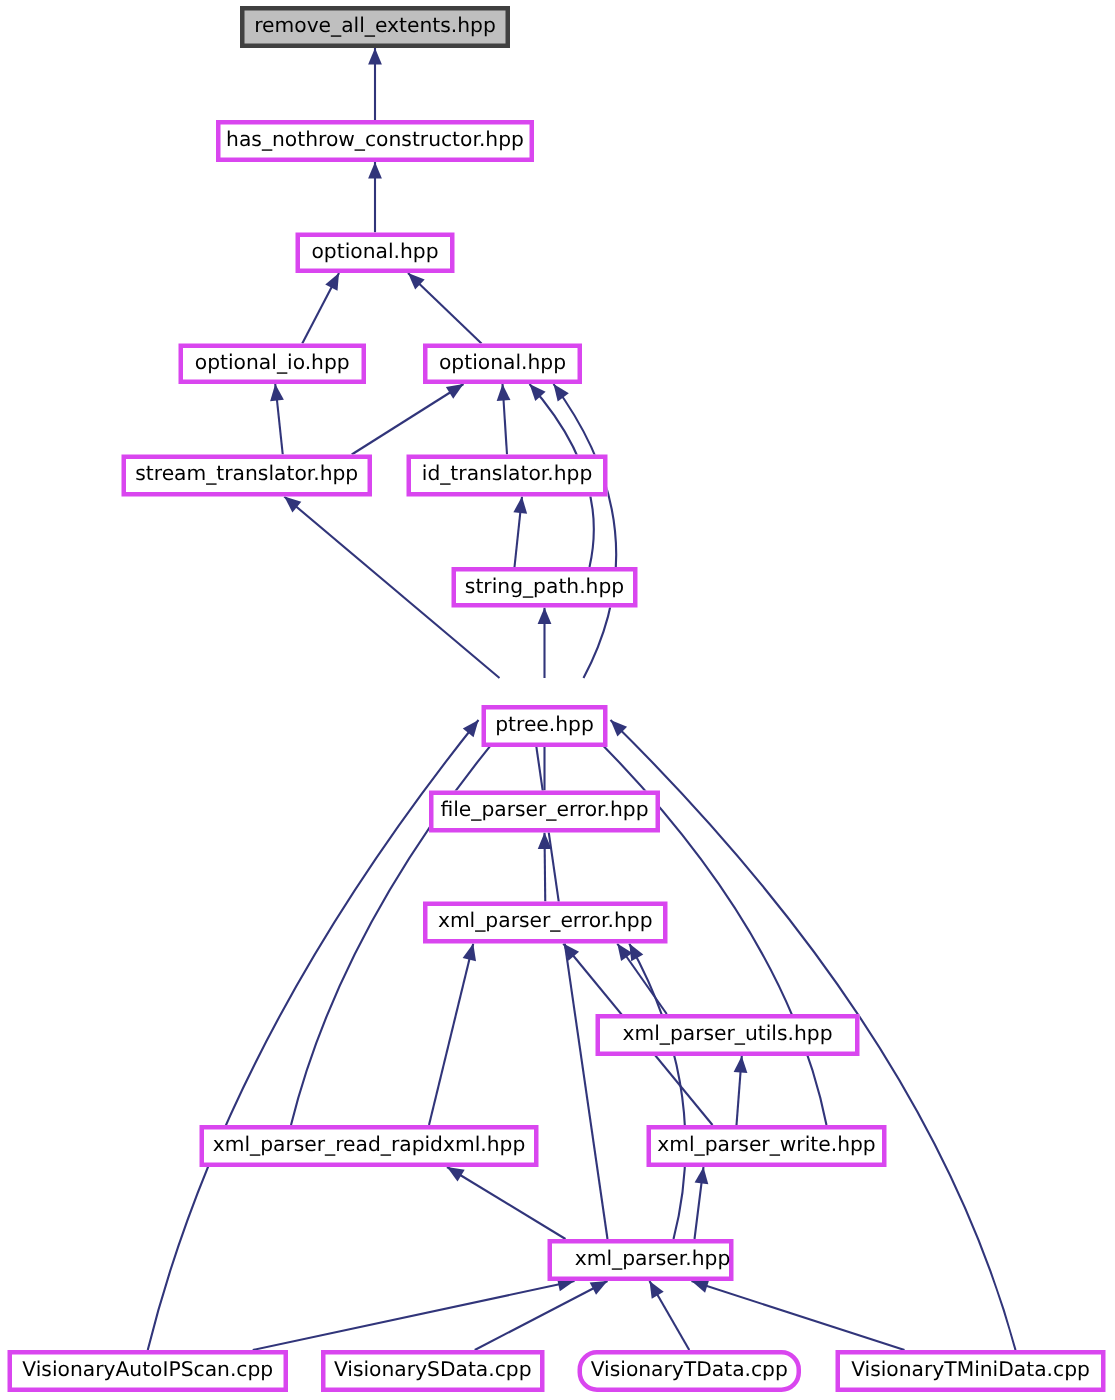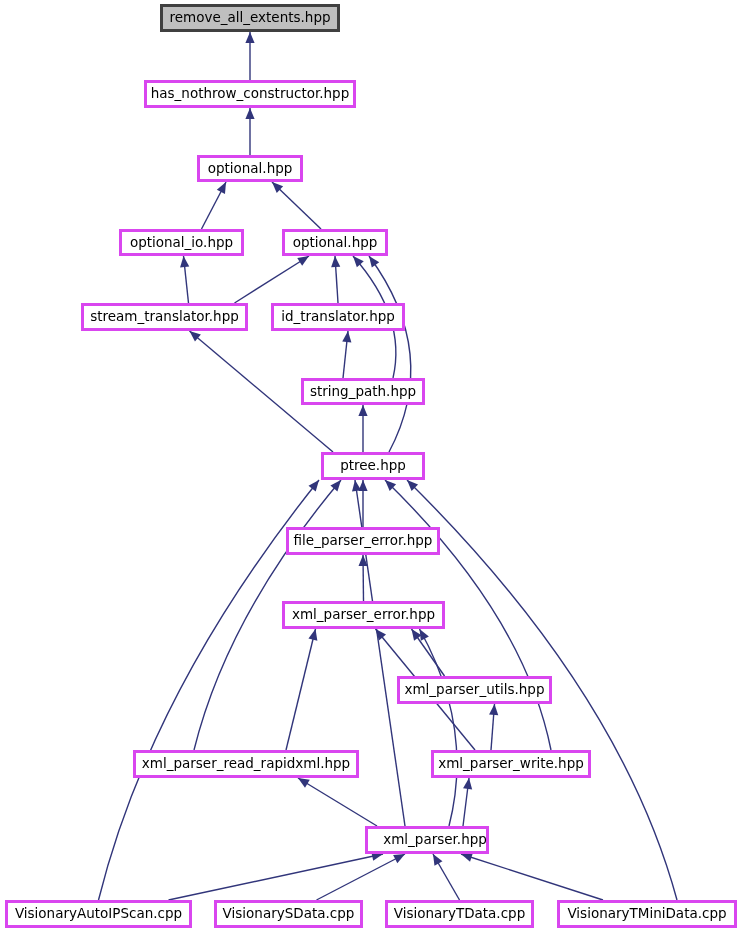--- a/index.html
+++ b/index.html
@@ -130,47 +130,47 @@
       </div>
       <div class="node" style="left: 81px; top: 303px; width: 167px; height: 28px;">
         <span class="node-label">stream_translator.hpp</span>
       </div>
       <div class="node" style="left: 271px; top: 303px; width: 134px; height: 28px;">
         <span class="node-label">id_translator.hpp</span>
       </div>
       <div class="node" style="left: 301px; top: 378px; width: 124px; height: 27px;">
         <span class="node-label">string_path.hpp</span>
       </div>
-      <div class="node" style="left: 321px; top: 452px; width: 104px; height: 28px;">
+      <div class="node" style="left: 321px; top: 470px; width: 84px; height: 28px;">
         <span class="node-label">ptree.hpp</span>
       </div>
       <div class="node" style="left: 286px; top: 527px; width: 154px; height: 28px;">
         <span class="node-label">file_parser_error.hpp</span>
       </div>
       <div class="node" style="left: 282px; top: 601px; width: 163px; height: 28px;">
         <span class="node-label">xml_parser_error.hpp</span>
       </div>
-      <div class="node" style="left: 397px; top: 676px; width: 155px; height: 28px; align-items: center;">
+      <div class="node" style="left: 397px; top: 676px; width: 176px; height: 28px; align-items: center;">
         <span class="node-label">xml_parser_utils.hpp</span>
       </div>
       <div class="node" style="left: 133px; top: 750px; width: 226px; height: 28px;">
         <span class="node-label">xml_parser_read_rapidxml.hpp</span>
       </div>
       <div class="node" style="left: 431px; top: 750px; width: 160px; height: 28px;">
         <span class="node-label">xml_parser_write.hpp</span>
       </div>
       <div class="node" style="left: 365px; top: 826px; width: 124px; height: 28px; padding-left: 16px;">
         <span class="node-label">xml_parser.hpp</span>
       </div>
       <div class="node" style="left: 5px; top: 900px; width: 187px; height: 28px;">
         <span class="node-label">VisionaryAutoIPScan.cpp</span>
       </div>
       <div class="node" style="left: 214px; top: 900px; width: 149px; height: 28px;">
         <span class="node-label">VisionarySData.cpp</span>
       </div>
-      <div class="node" style="left: 385px; top: 900px; width: 149px; height: 28px;">
+      <div class="node" style="left: 385px; top: 900px; width: 149px; height: 28px; border-radius: 13px;">
         <span class="node-label">VisionaryTData.cpp</span>
       </div>
       <div class="node" style="left: 557px; top: 900px; width: 180px; height: 28px;">
         <span class="node-label">VisionaryTMiniData.cpp</span>
       </div>
     </div>
 </div>
 
 </body></html>

